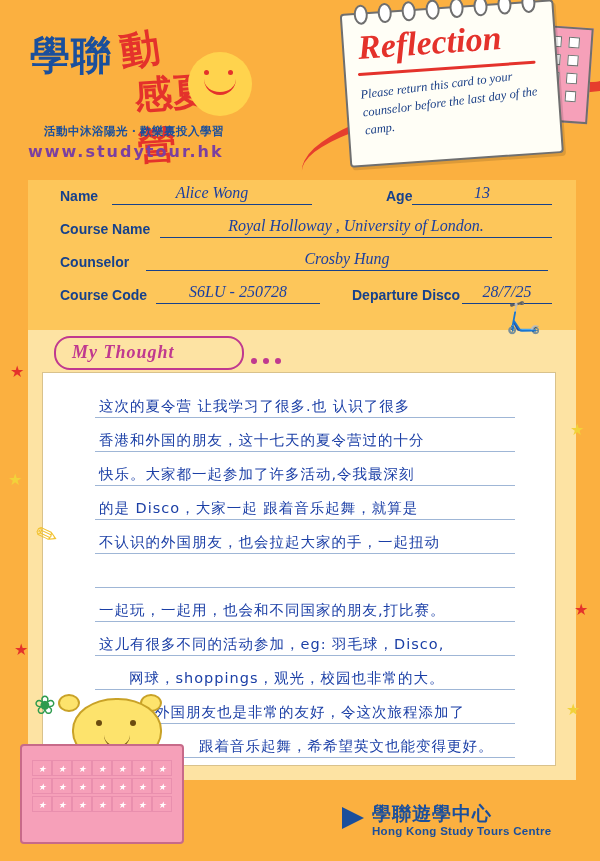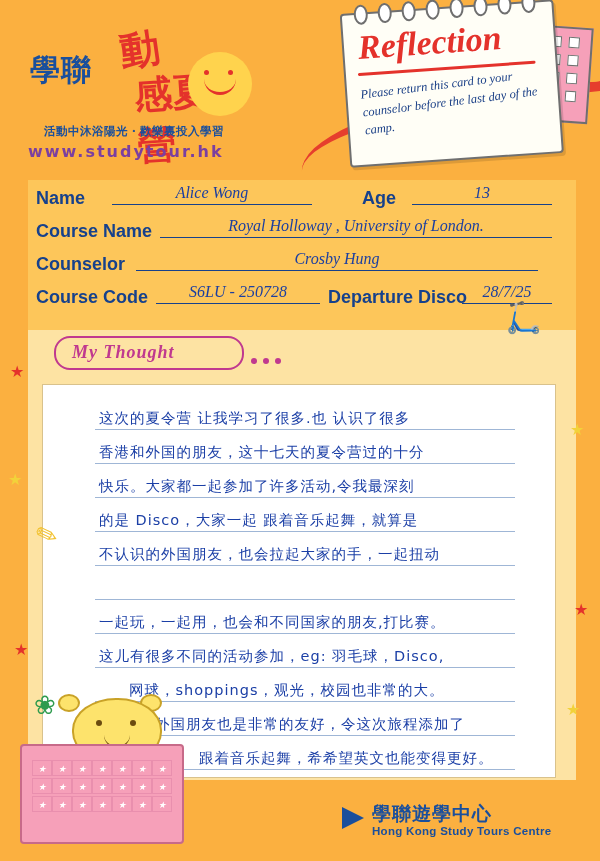--- a/index.html
+++ b/index.html
@@ -18,22 +18,22 @@
   .band-mid{position:absolute;left:0;top:180px;width:600px;height:150px;background:#fdc65a;}
   .band-body{position:absolute;left:0;top:330px;width:600px;height:450px;background:#fde3a3;}
   .band-bottom{position:absolute;left:0;top:780px;width:600px;height:81px;background:#fbb040;}
   .band-left{position:absolute;left:0;top:0;width:28px;height:861px;background:#fbb040;}
   .band-right{position:absolute;right:0;top:0;width:24px;height:861px;background:#fbb040;}
 
   
   .logo{position:absolute;left:28px;top:22px;width:240px;height:140px;}
   .logo .hk-chars{
     position:absolute;left:2px;top:6px;
-    font-family:"DejaVu Sans",sans-serif;font-weight:bold;font-size:30px;
-    color:#1a4f9c;letter-spacing:1px;margin-top:22px;
+    font-family:"DejaVu Sans",sans-serif;font-weight:bold;font-size:40px;
+    color:#1a4f9c;letter-spacing:1px;
   }
   .logo .brush{
     position:absolute;left:92px;top:0px;
     font-family:"DejaVu Sans",sans-serif;font-weight:bold;font-size:40px;
     color:#e4322b;transform:rotate(-8deg);
   }
   .logo .brush2{
     position:absolute;left:108px;top:44px;
     font-family:"DejaVu Sans",sans-serif;font-weight:bold;font-size:38px;
     color:#e4322b;transform:rotate(-4deg);
@@ -98,21 +98,21 @@
     position:absolute;left:300px;top:96px;width:320px;height:90px;
     border-top:10px solid #e4322b;border-radius:60% 0 0 0;transform:rotate(-6deg);
     opacity:.9;
   }
 
   
   .form{position:absolute;left:32px;top:182px;width:540px;height:142px;}
   .row{position:relative;height:33px;}
   .lbl{
     position:absolute;font-family:"Liberation Sans",sans-serif;font-weight:bold;
-    font-size:18px;color:#16418c;top:6px;
+    font-size:14px;color:#16418c;top:6px;margin-left:24px;
   }
   .val{
     position:absolute;top:0px;
     font-family:"Liberation Serif",serif;font-size:16px;color:#1c3fa0;
     border-bottom:1.5px solid #16418c;height:22px;line-height:22px;
     text-align:center;white-space:nowrap;overflow:hidden;
   }
   .hand{font-family:"Liberation Serif",serif;font-style:italic;}
 
   
@@ -127,21 +127,21 @@
     font-size:18px;color:#c0398f;letter-spacing:1px;
   }
   .dots{position:absolute;left:215px;top:14px;}
   .dots i{display:inline-block;width:6px;height:6px;border-radius:50%;background:#c0398f;margin-right:6px;}
   .dashline{
     position:absolute;left:4px;top:14px;width:520px;height:0;
     border-top:2px dotted #e4322b;z-index:-1;
   }
   .sheet{
     position:absolute;left:6px;top:36px;width:512px;height:392px;
-    background:#ffffff;border:1px solid #d9c28c;margin-top:12px;
+    background:#ffffff;border:1px solid #d9c28c;
   }
   .sheet .line{
     position:absolute;left:52px;width:420px;border-bottom:1px solid #9fb6d6;
   }
   .hw{
     position:absolute;left:56px;
     font-family:"DejaVu Sans",sans-serif;font-size:14.5px;color:#1b3fa6;
     letter-spacing:1px;white-space:nowrap;
   }
 
@@ -249,21 +249,21 @@
       <span class="val hand" style="left:80px;width:200px">Alice Wong</span>
       <span class="lbl" style="left:330px">Age</span>
       <span class="val hand" style="left:380px;width:140px">13</span>
     </div>
     <div class="row">
       <span class="lbl" style="left:4px">Course Name</span>
       <span class="val hand" style="left:128px;width:392px">Royal Holloway , University of London.</span>
     </div>
     <div class="row">
       <span class="lbl" style="left:4px">Counselor</span>
-      <span class="val hand" style="left:104px;width:402px">Crosby  Hung</span>
+      <span class="val hand" style="left:114px;width:402px">Crosby  Hung</span>
     </div>
     <div class="row">
       <span class="lbl" style="left:4px">Course Code</span>
       <span class="val hand" style="left:124px;width:164px">S6LU - 250728</span>
       <span class="lbl" style="left:296px">Departure Disco</span>
       <span class="val hand" style="left:430px;width:90px">28/7/25</span>
     </div>
   </div>
 
   <div class="thought-wrap">

